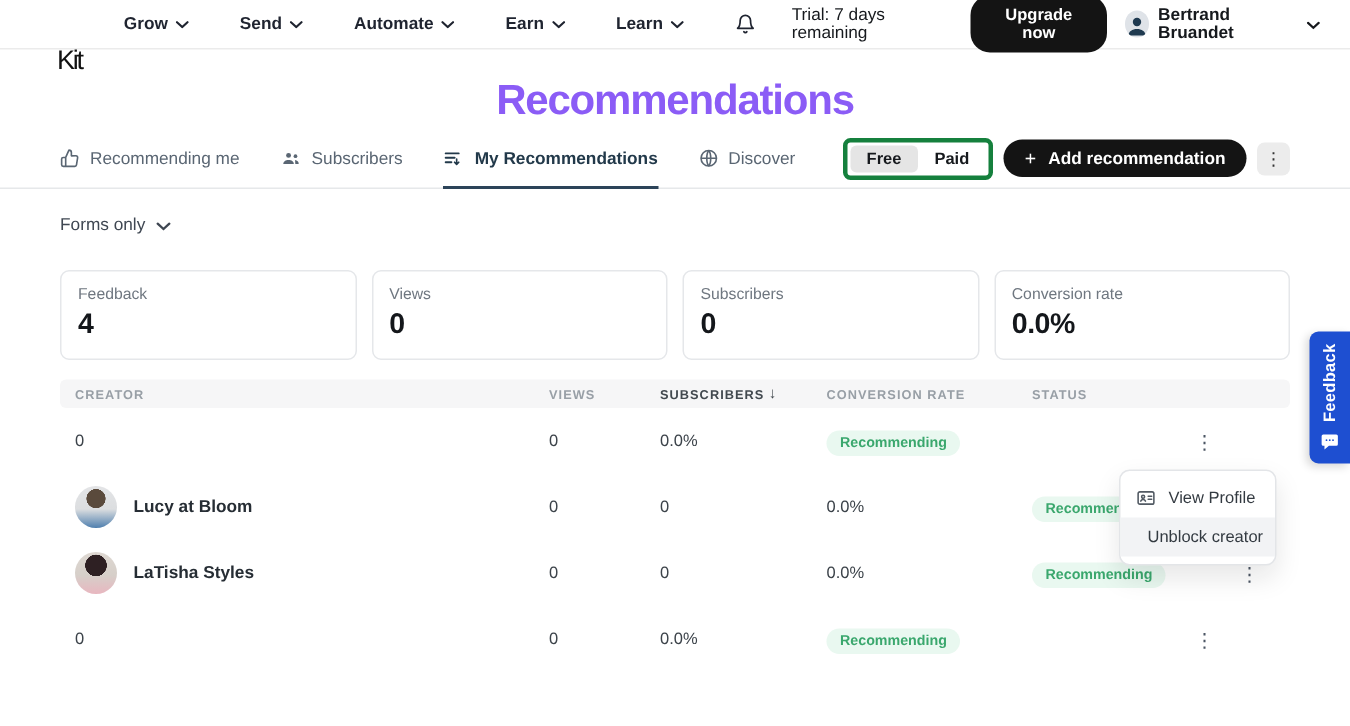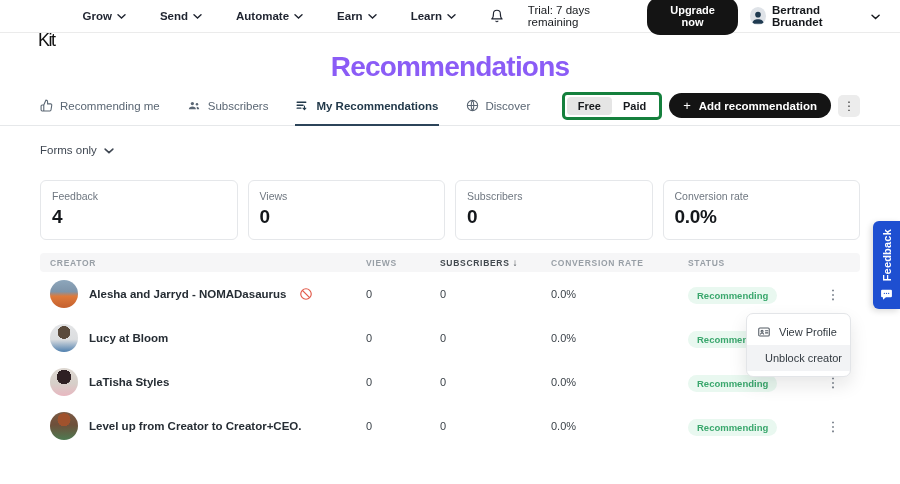--- a/index.html
+++ b/index.html
@@ -237,28 +237,20 @@
       <div class="th sorted">
         <span>Subscribers</span>
         <span class="sort-arrow">↓</span>
       </div>
       <div class="th">Conversion rate</div>
       <div class="th">Status</div>
       <div class="th"></div>
     </div>
 
     <div class="trow">
-      <div class="creator-cell">
-        <span class="avatar avatar-0"></span>
-        <span class="cname">Alesha and Jarryd - NOMADasaurus</span>
-        <svg class="blocked-icon" width="14" height="14" viewBox="0 0 24 24" fill="none" stroke="#e25a4a" stroke-width="2">
-            <circle cx="12" cy="12" r="9"></circle>
-            <path d="M5.8 5.8l12.4 12.4"></path>
-          </svg>
-      </div>
       <div class="cell">0</div>
       <div class="cell">0</div>
       <div class="cell">0.0%</div>
       <div><span class="status-badge">Recommending</span></div>
       <button class="row-kebab">⋮</button>
     </div>
 
     <div class="trow">
       <div class="creator-cell">
         <span class="avatar avatar-1"></span>
@@ -277,24 +269,20 @@
         <span class="cname">LaTisha Styles</span>
       </div>
       <div class="cell">0</div>
       <div class="cell">0</div>
       <div class="cell">0.0%</div>
       <div><span class="status-badge">Recommending</span></div>
       <button class="row-kebab">⋮</button>
     </div>
 
     <div class="trow">
-      <div class="creator-cell">
-        <span class="avatar avatar-3"></span>
-        <span class="cname">Level up from Creator to Creator+CEO.</span>
-      </div>
       <div class="cell">0</div>
       <div class="cell">0</div>
       <div class="cell">0.0%</div>
       <div><span class="status-badge">Recommending</span></div>
       <button class="row-kebab">⋮</button>
     </div>
   </div>
 </div>
 
 <div class="context-menu">

